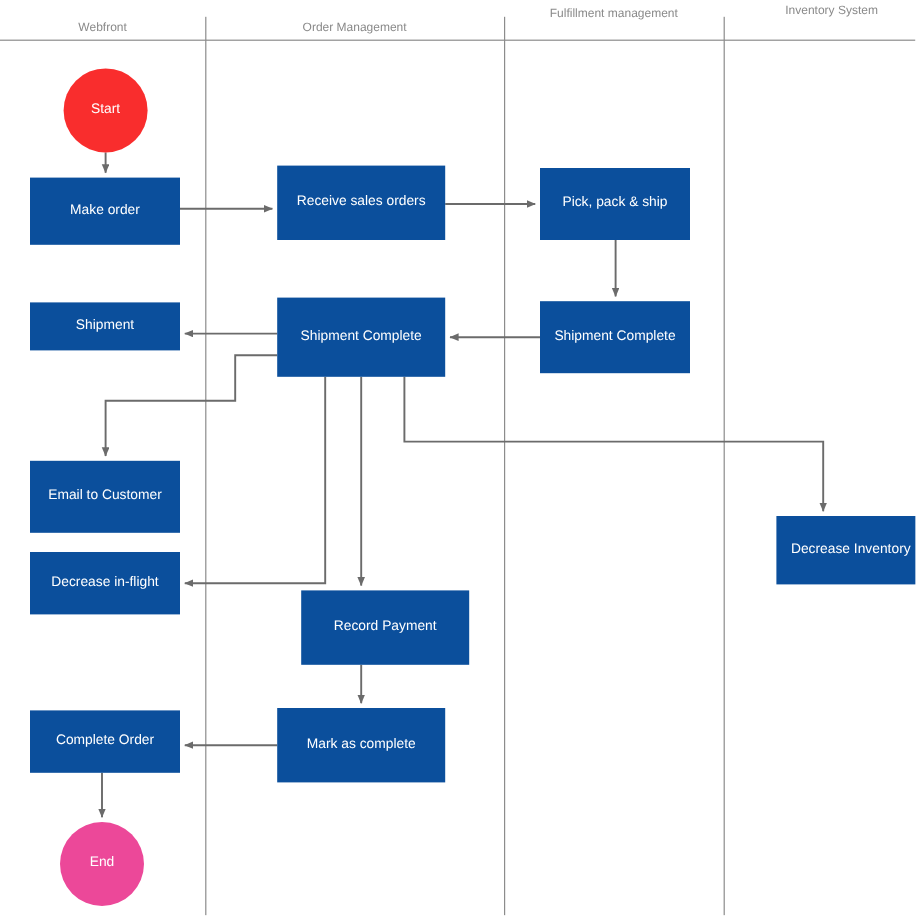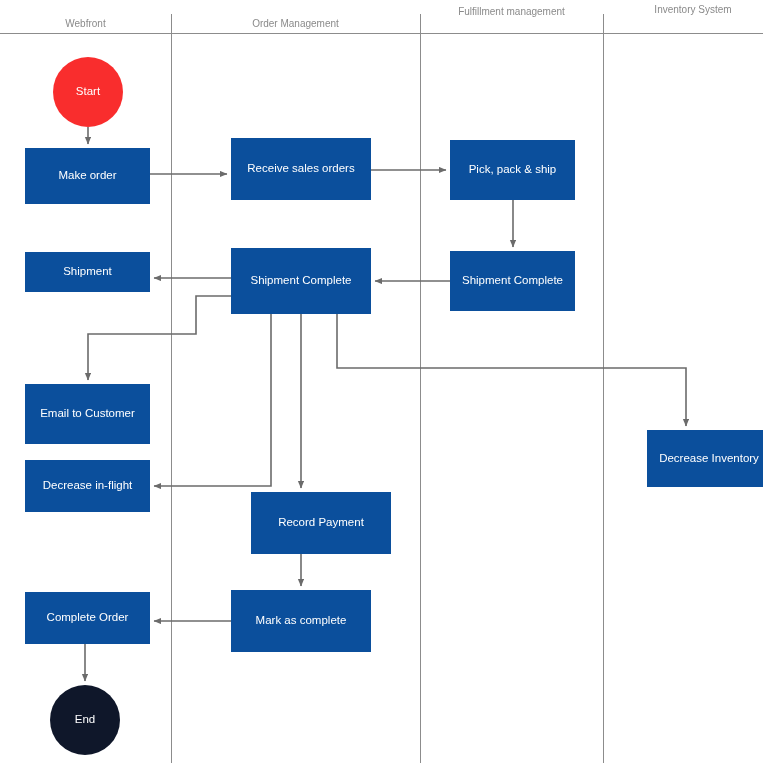--- a/index.html
+++ b/index.html
@@ -79,21 +79,21 @@
     padding: 2px 4px;
     white-space: nowrap;
   }
   .node.process {
     background: #0b4f9c;
   }
   .node.terminator {
     border-radius: 50%;
   }
   .node.start { background: #f92d2d; }
-  .node.end   { background: #0f172a; }
+  .node.end   { background: #ec4899; }
 
   
   #connectors {
     position: absolute;
     left: 0; top: 0;
     width: 763px; height: 763px;
     pointer-events: none;
   }
 </style>
 </head>

